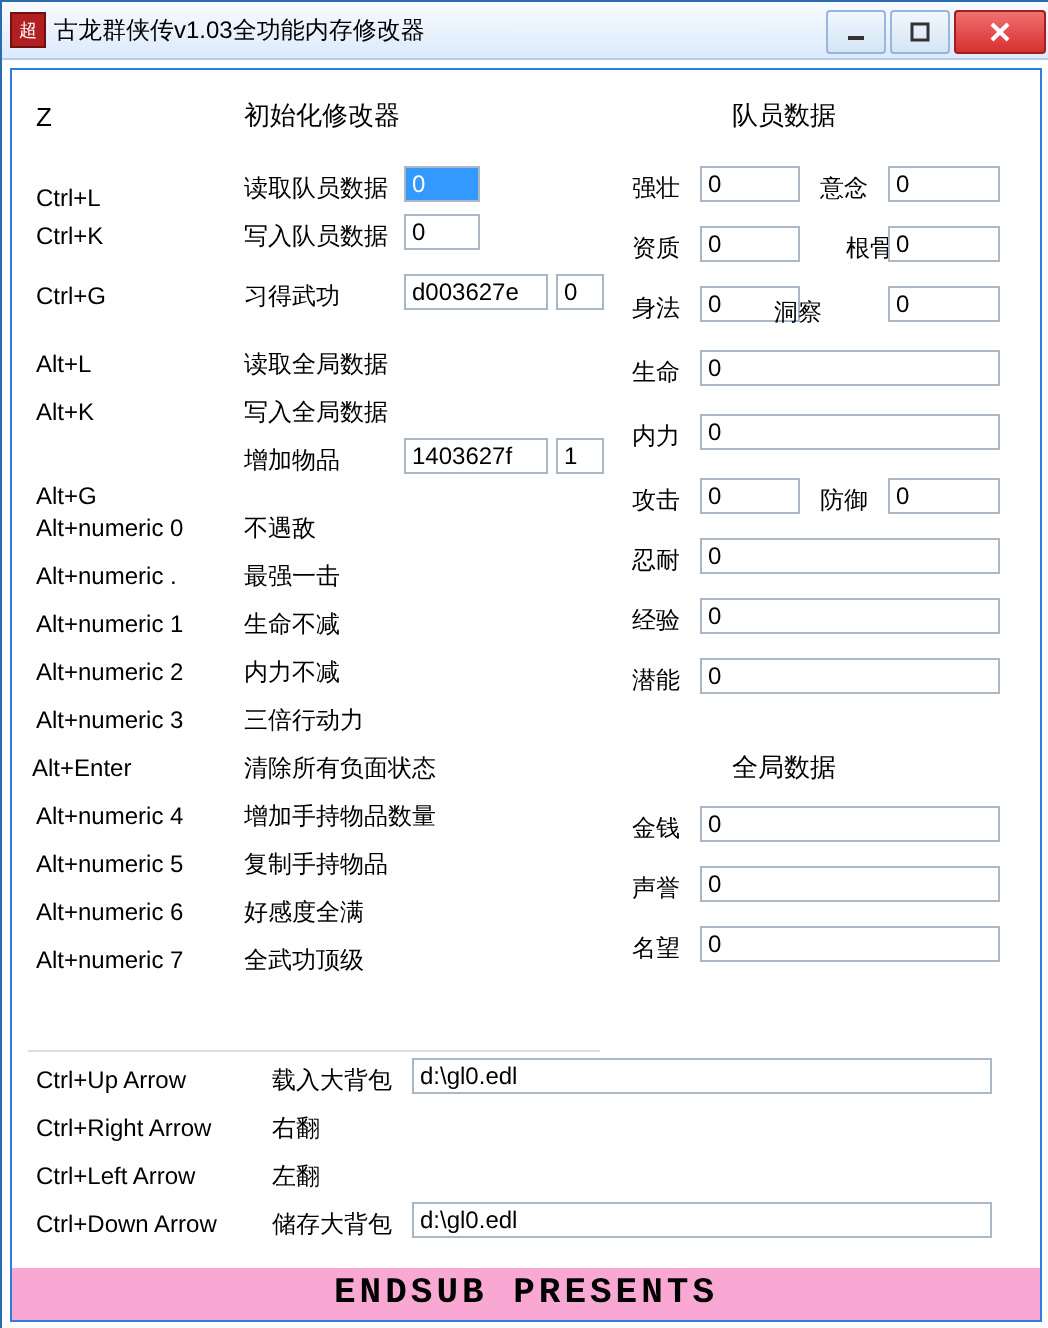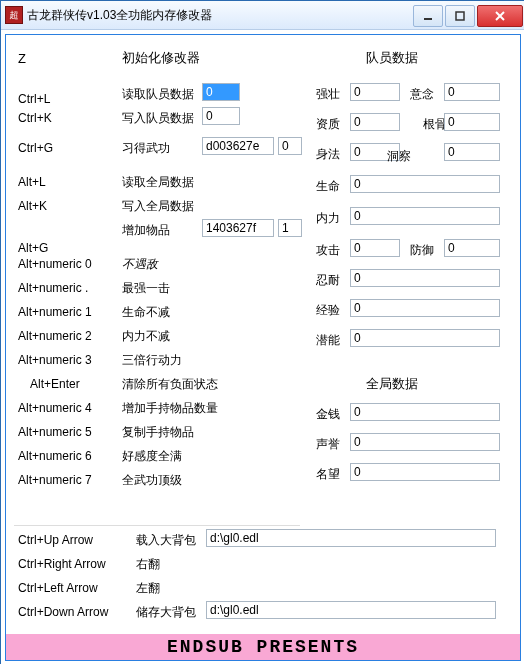--- a/index.html
+++ b/index.html
@@ -97,21 +97,21 @@
           <span class="lbl">Alt+G</span>
         </div>
         <div class="row" style="left: 116px; top: 184px;">
           <span class="lbl">增加物品</span>
         </div>
         <input class="inp" type="text" value="1403627f" style="position: absolute; left: 196px; top: 184px; width: 72px;">
         <input class="inp" type="text" value="1" style="position: absolute; left: 272px; top: 184px; width: 24px;">
         <div class="row" style="left: 12px; top: 218px;">
           <span class="lbl">Alt+numeric 0</span>
         </div>
-        <div class="row" style="left: 116px; top: 218px; font-style: italic;">
+        <div class="row" style="left: 116px; top: 218px;">
           <span class="lbl">不遇敌</span>
         </div>
         <div class="row" style="left: 12px; top: 242px;">
           <span class="lbl">Alt+numeric .</span>
         </div>
         <div class="row" style="left: 116px; top: 242px;">
           <span class="lbl">最强一击</span>
         </div>
         <div class="row" style="left: 12px; top: 266px;">
           <span class="lbl">Alt+numeric 1</span>
@@ -124,21 +124,21 @@
         </div>
         <div class="row" style="left: 116px; top: 290px;">
           <span class="lbl">内力不减</span>
         </div>
         <div class="row" style="left: 12px; top: 314px;">
           <span class="lbl">Alt+numeric 3</span>
         </div>
         <div class="row" style="left: 116px; top: 314px;">
           <span class="lbl">三倍行动力</span>
         </div>
-        <div class="row" style="left: 24px; top: 338px;">
+        <div class="row" style="left: 10px; top: 338px;">
           <span class="lbl">Alt+Enter</span>
         </div>
         <div class="row" style="left: 116px; top: 338px;">
           <span class="lbl">清除所有负面状态</span>
         </div>
         <div class="row" style="left: 12px; top: 362px;">
           <span class="lbl">Alt+numeric 4</span>
         </div>
         <div class="row" style="left: 116px; top: 362px;">
           <span class="lbl">增加手持物品数量</span>

